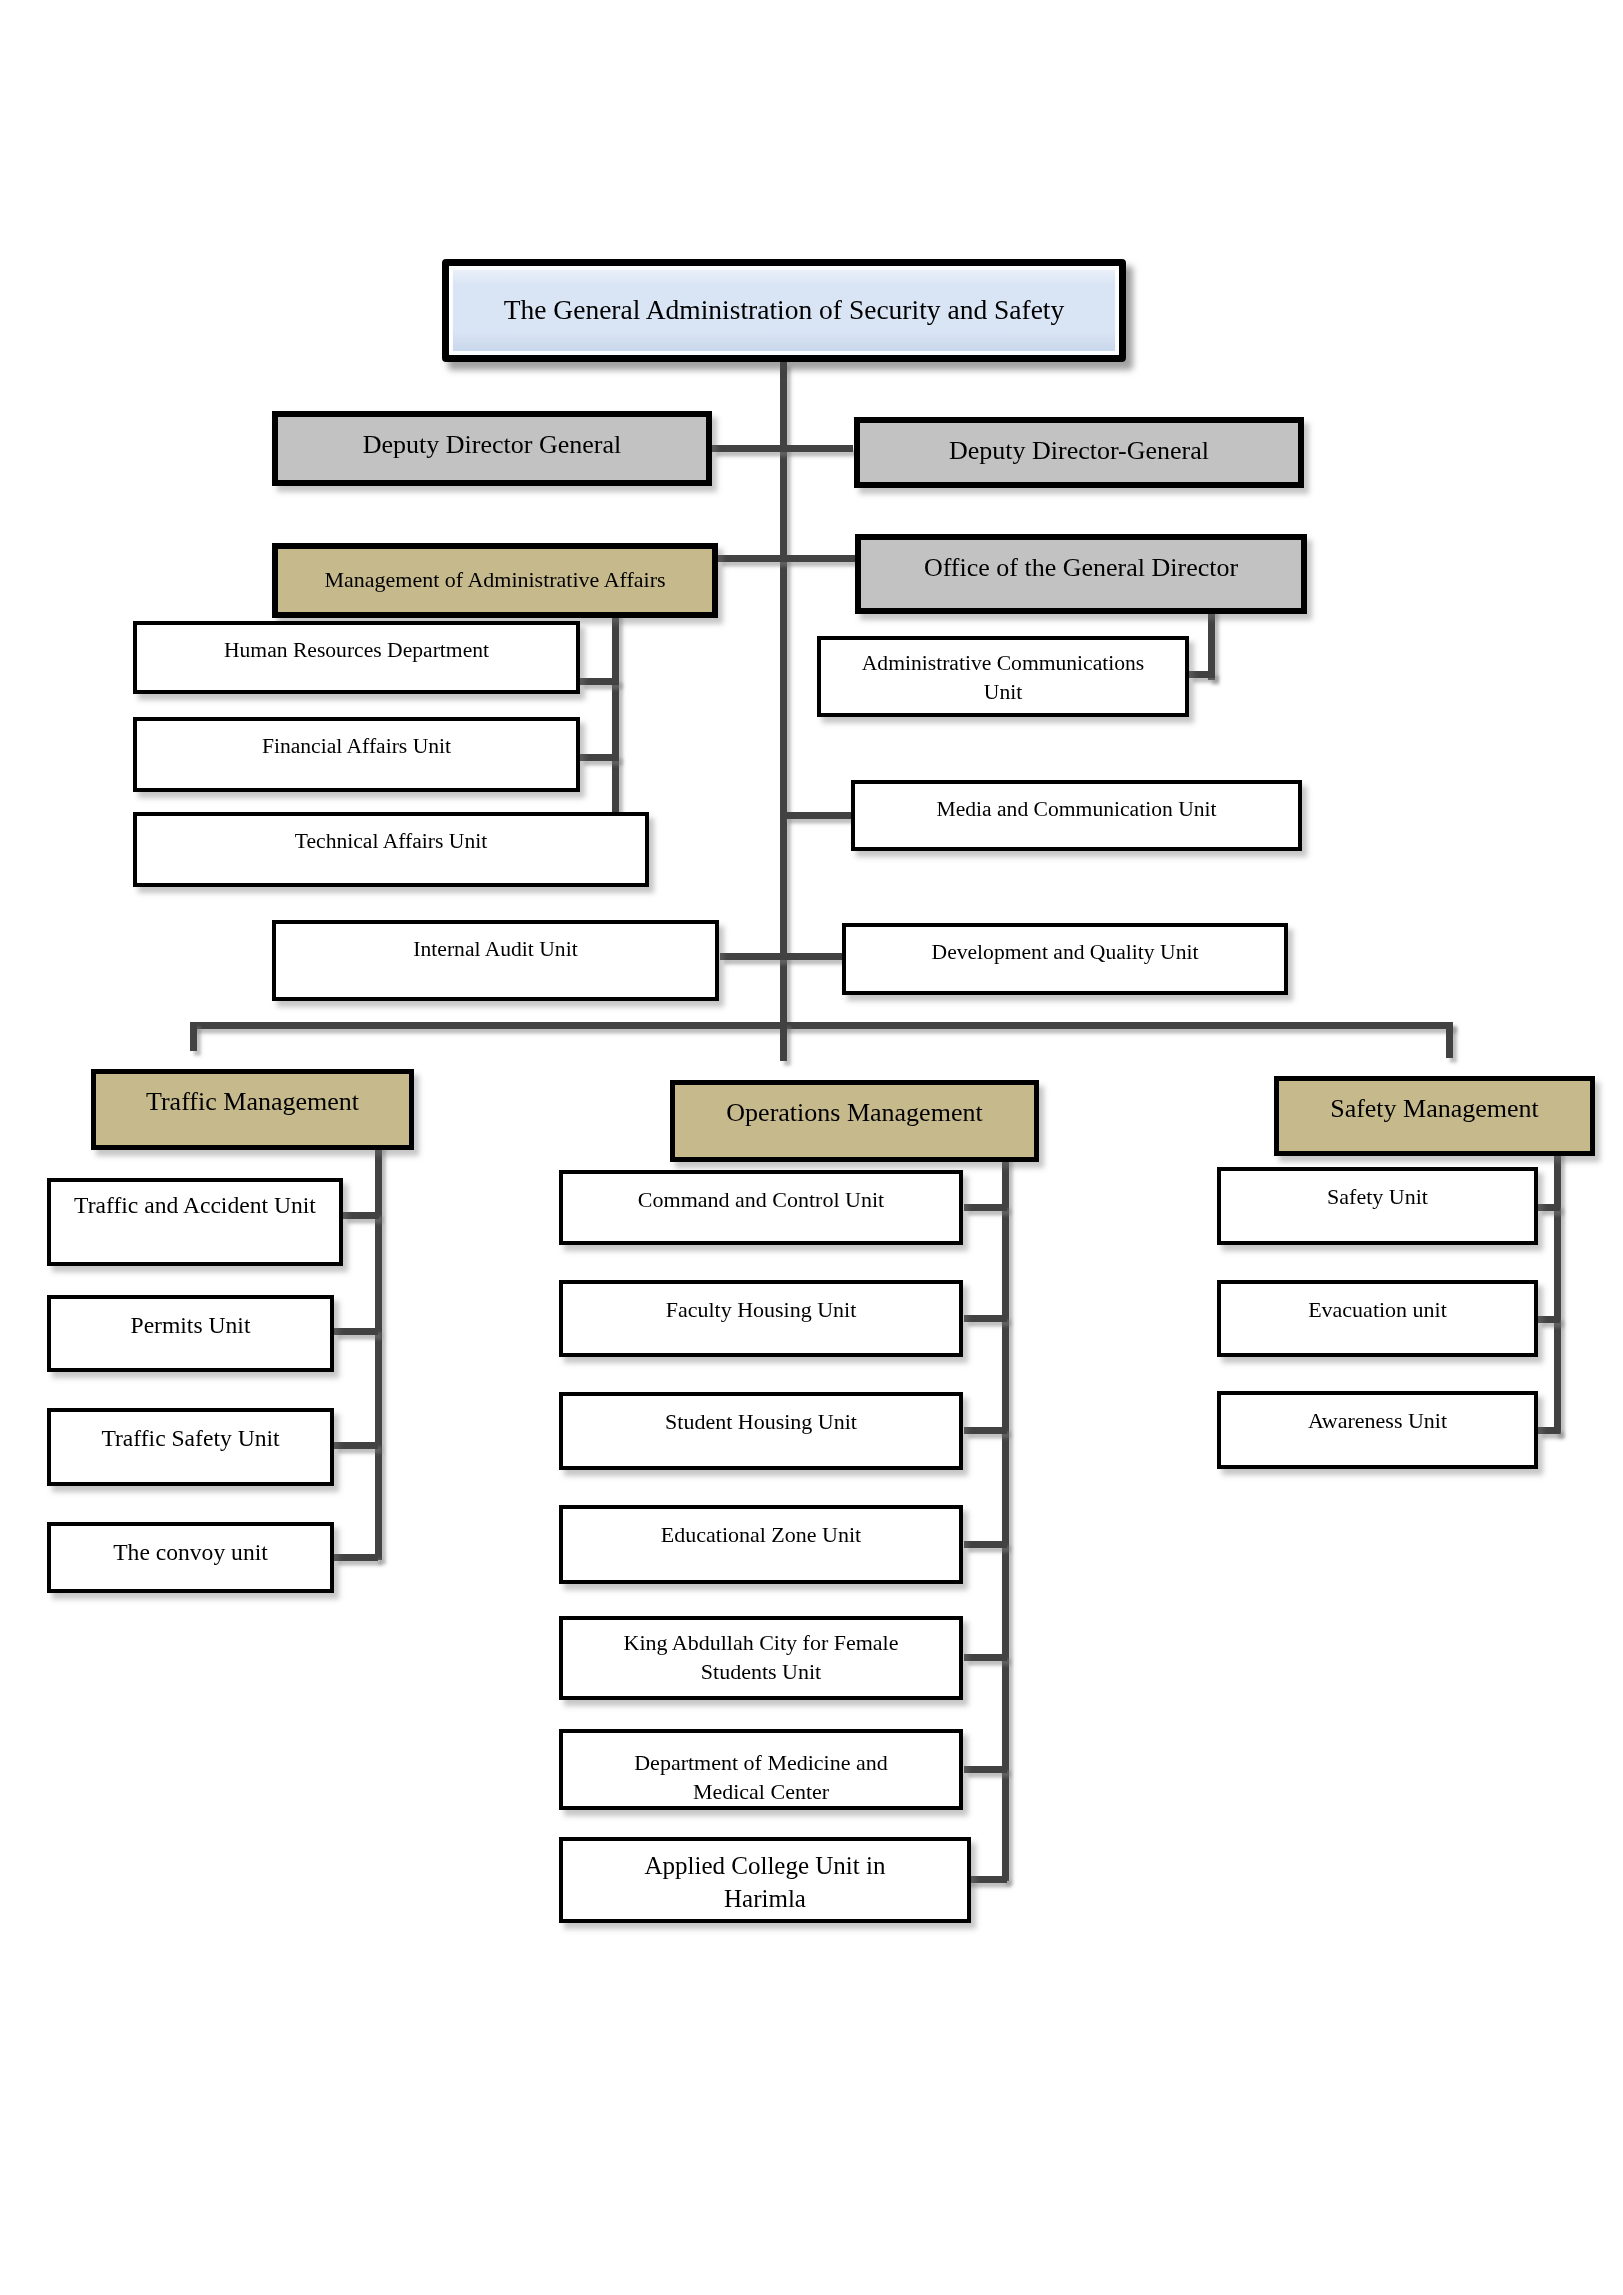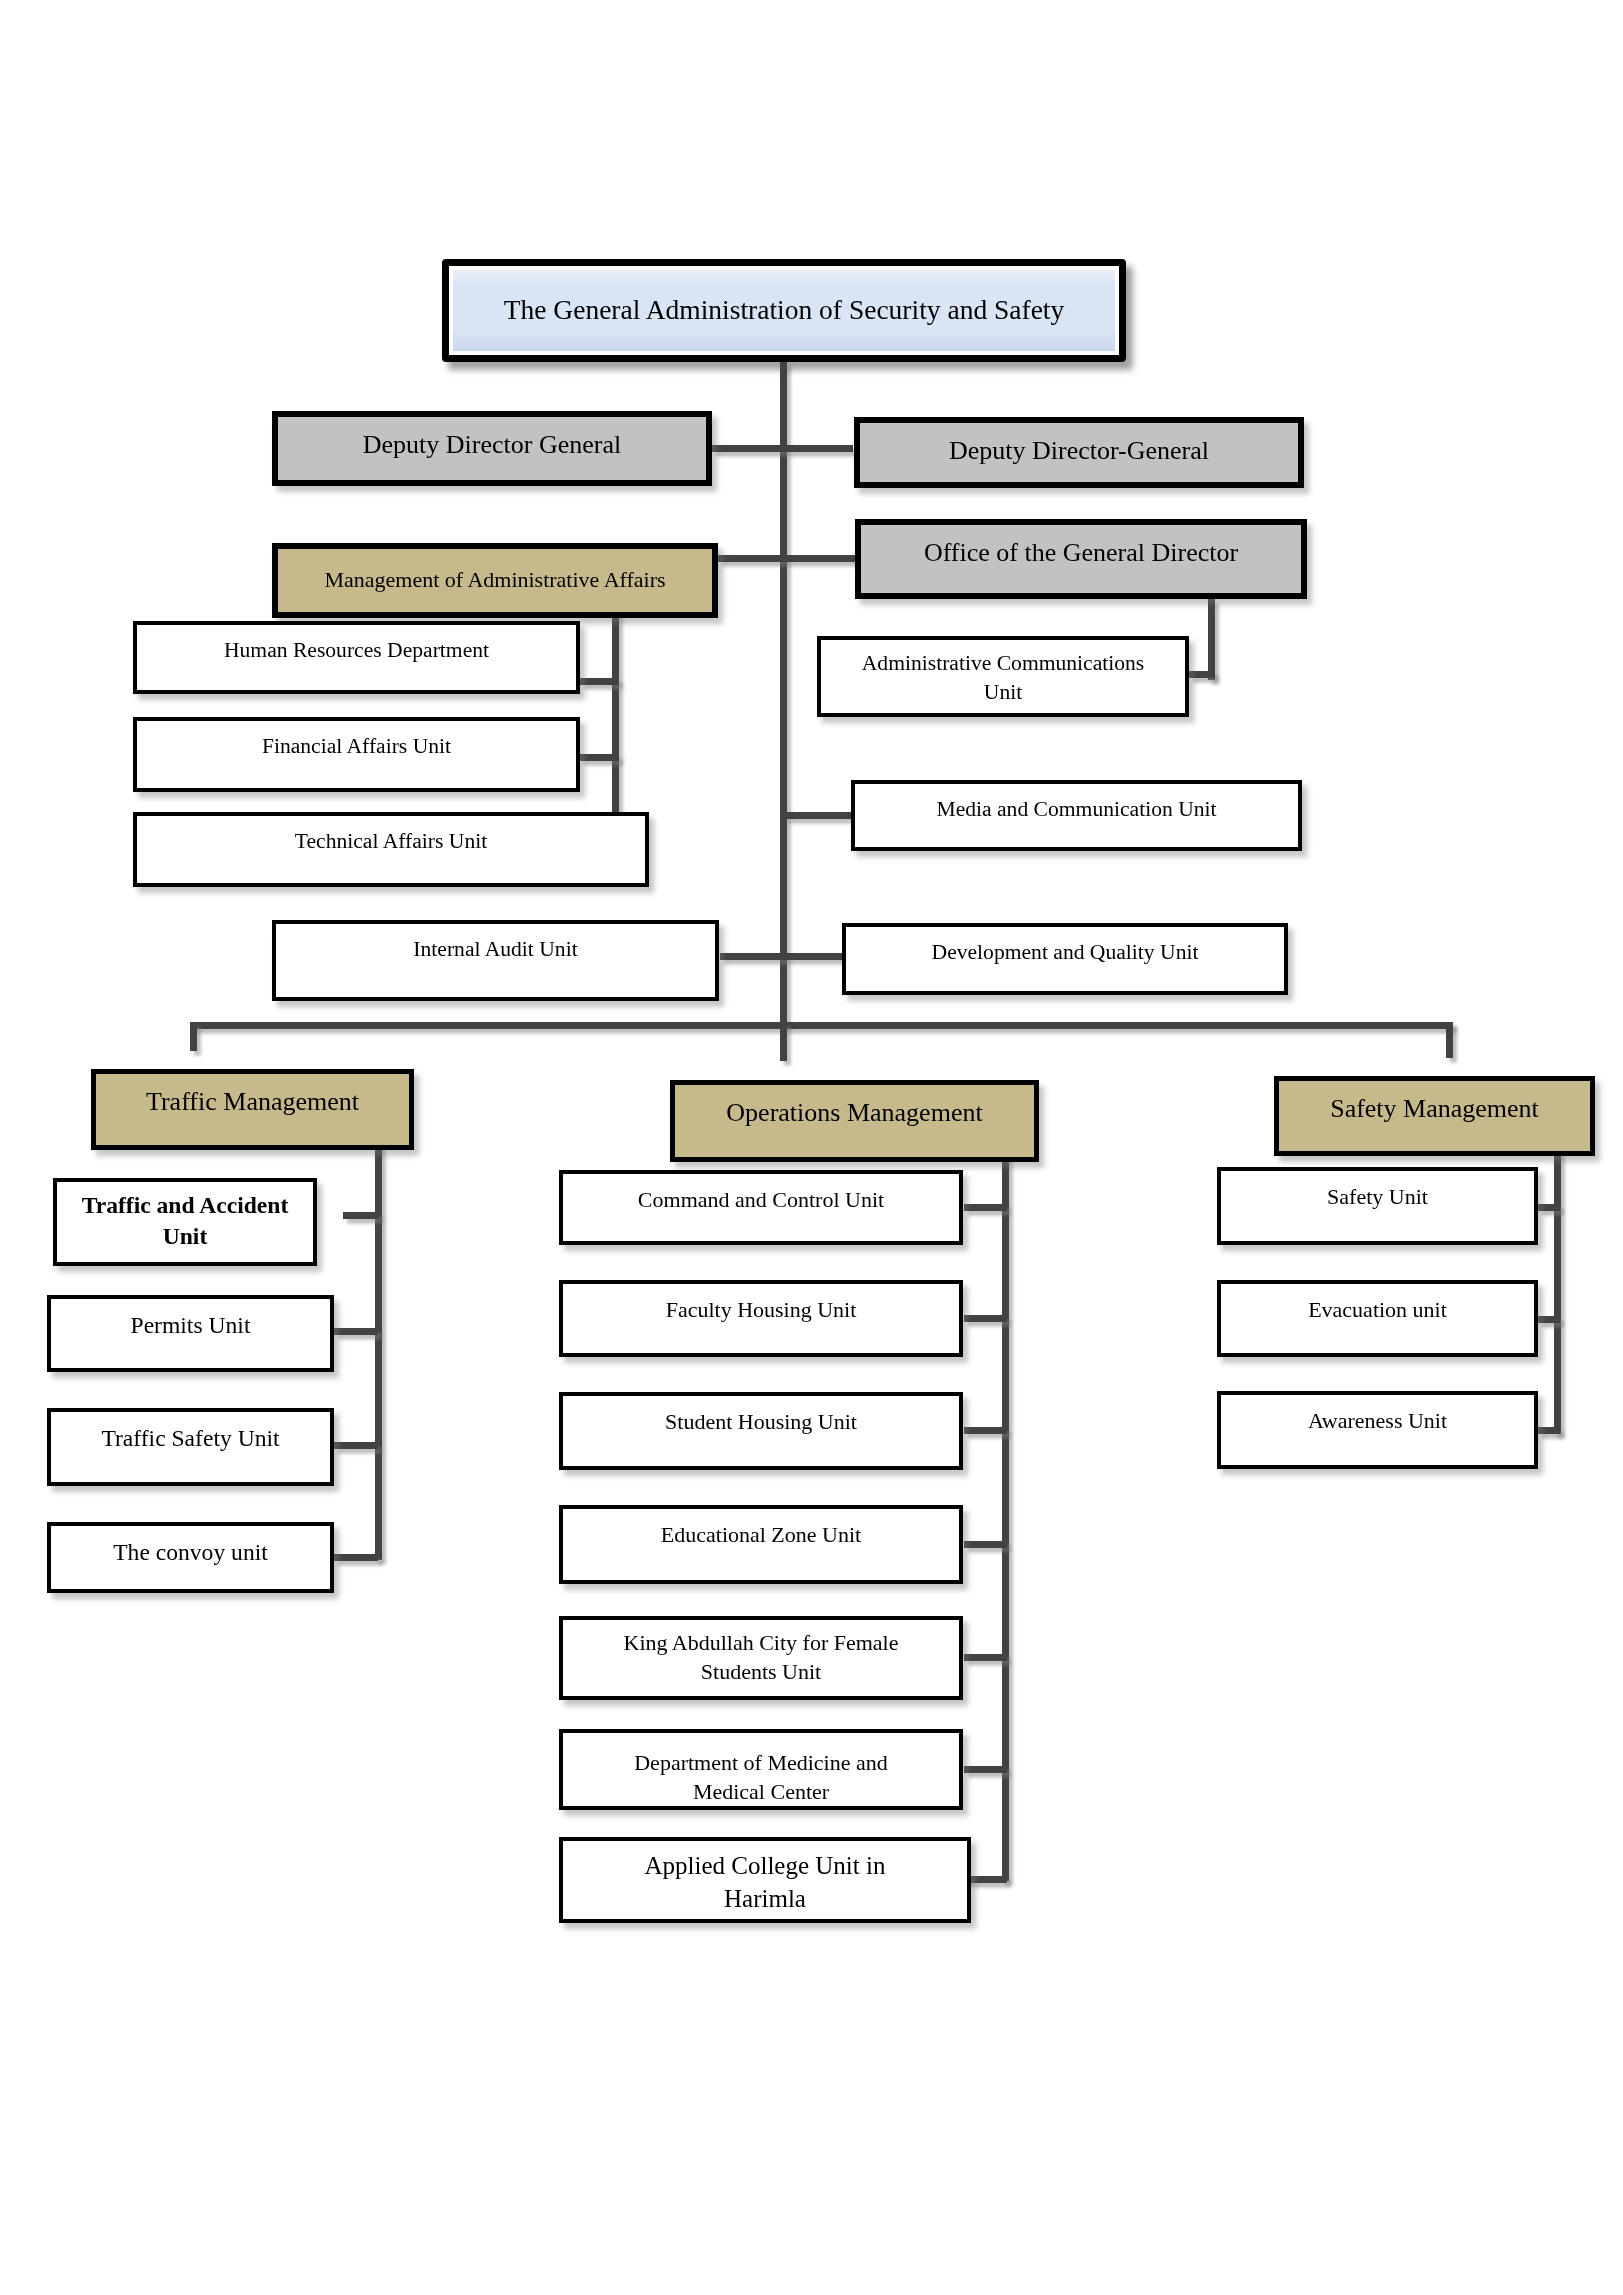--- a/index.html
+++ b/index.html
@@ -19,32 +19,32 @@
   .blue{background:linear-gradient(180deg,var(--root-fill-light,#eef3fb) 0%,
           var(--root-fill,#d9e4f4) 22%,var(--root-fill,#d9e4f4) 74%,
           var(--root-fill-dark,#c6d5eb) 100%);
         border-radius:4px;border-width:7.9px;align-items:center;padding-top:0;
         box-shadow:inset 0 0 0 3.9px rgba(255,255,255,.95), 6.5px 7.9px 6.5px rgba(70,70,70,.5);}
   
   #n-root {left:442px; top:259px; width:684px;height:103px;font-size:27.5px;}
   #n-dl   {left:272px; top:411px; width:440px; height:75px;font-size:26px;}
   #n-dr   {left:854px;top:417px; width:450px; height:71px;font-size:26px;}
   #n-maa  {left:272px; top:523px; width:446px; height:75px;font-size:22px;padding-top:15.7px;}
-  #n-ogd  {left:855px;top:519px; width:452px; height:80px;font-size:26px;}
+  #n-ogd  {left:855px;top:534px; width:452px; height:80px;font-size:26px;}
   #n-hr   {left:133px; top:621px; width:447px; height:73px;font-size:21.6px;}
   #n-fin  {left:133px; top:717px;width:447px; height:75px;font-size:21.6px;}
   #n-tech {left:133px; top:812px;width:516px; height:75px;font-size:21.6px;}
   #n-acu  {left:817px;top:636px; width:372px; height:81px;font-size:21.6px;padding:9.2px 26px 0;}
   #n-media{left:851px;top:780px;width:451px; height:71px;font-size:21.6px;}
   #n-audit{left:272px; top:920px;width:447px; height:81px;font-size:21.6px;}
   #n-dqu  {left:842px;top:923px;width:446px; height:72px;font-size:21.6px;}
   #n-tm   {left:91px; top:1049px;width:323px; height:81px;font-size:26px;border-width:5.9px;}
   #n-om   {left:670px;top:1060px;width:369px; height:82px;font-size:26px;border-width:5.9px;}
   #n-sm   {left:1274px;top:1056px;width:321px; height:80px;font-size:26px;border-width:5.9px;}
-  #n-t1   {left:53px;  top:1178px;width:264px; height:88px;font-size:23.6px;padding:7.9px 19.6px 0;font-weight:bold;}
+  #n-t1   {left:47px;  top:1178px;width:296px; height:88px;font-size:23.6px;padding:7.9px 19.6px 0;}
   #n-t2   {left:47px;  top:1295px;width:287px; height:77px;font-size:23.6px;}
   #n-t3   {left:47px;  top:1408px;width:287px; height:78px;font-size:23.6px;}
   #n-t4   {left:47px;  top:1522px;width:287px; height:71px;font-size:23.6px;}
   #n-o1   {left:559px; top:1170px;width:404px; height:75px;font-size:22px;}
   #n-o2   {left:559px; top:1280px;width:404px; height:77px;font-size:22px;}
   #n-o3   {left:559px; top:1392px;width:404px; height:78px;font-size:22px;}
   #n-o4   {left:559px; top:1505px;width:404px; height:79px;font-size:22px;}
   #n-o5   {left:559px; top:1616px;width:404px; height:84px;font-size:22px;padding:7.9px 30px 0;}
   #n-o6   {left:559px; top:1729px;width:404px; height:81px;font-size:22px;padding:15px 46px 0;}
   #n-o7   {left:559px; top:1837px;width:412px; height:86px;font-size:25px;padding:7.9px 59px 0;}

